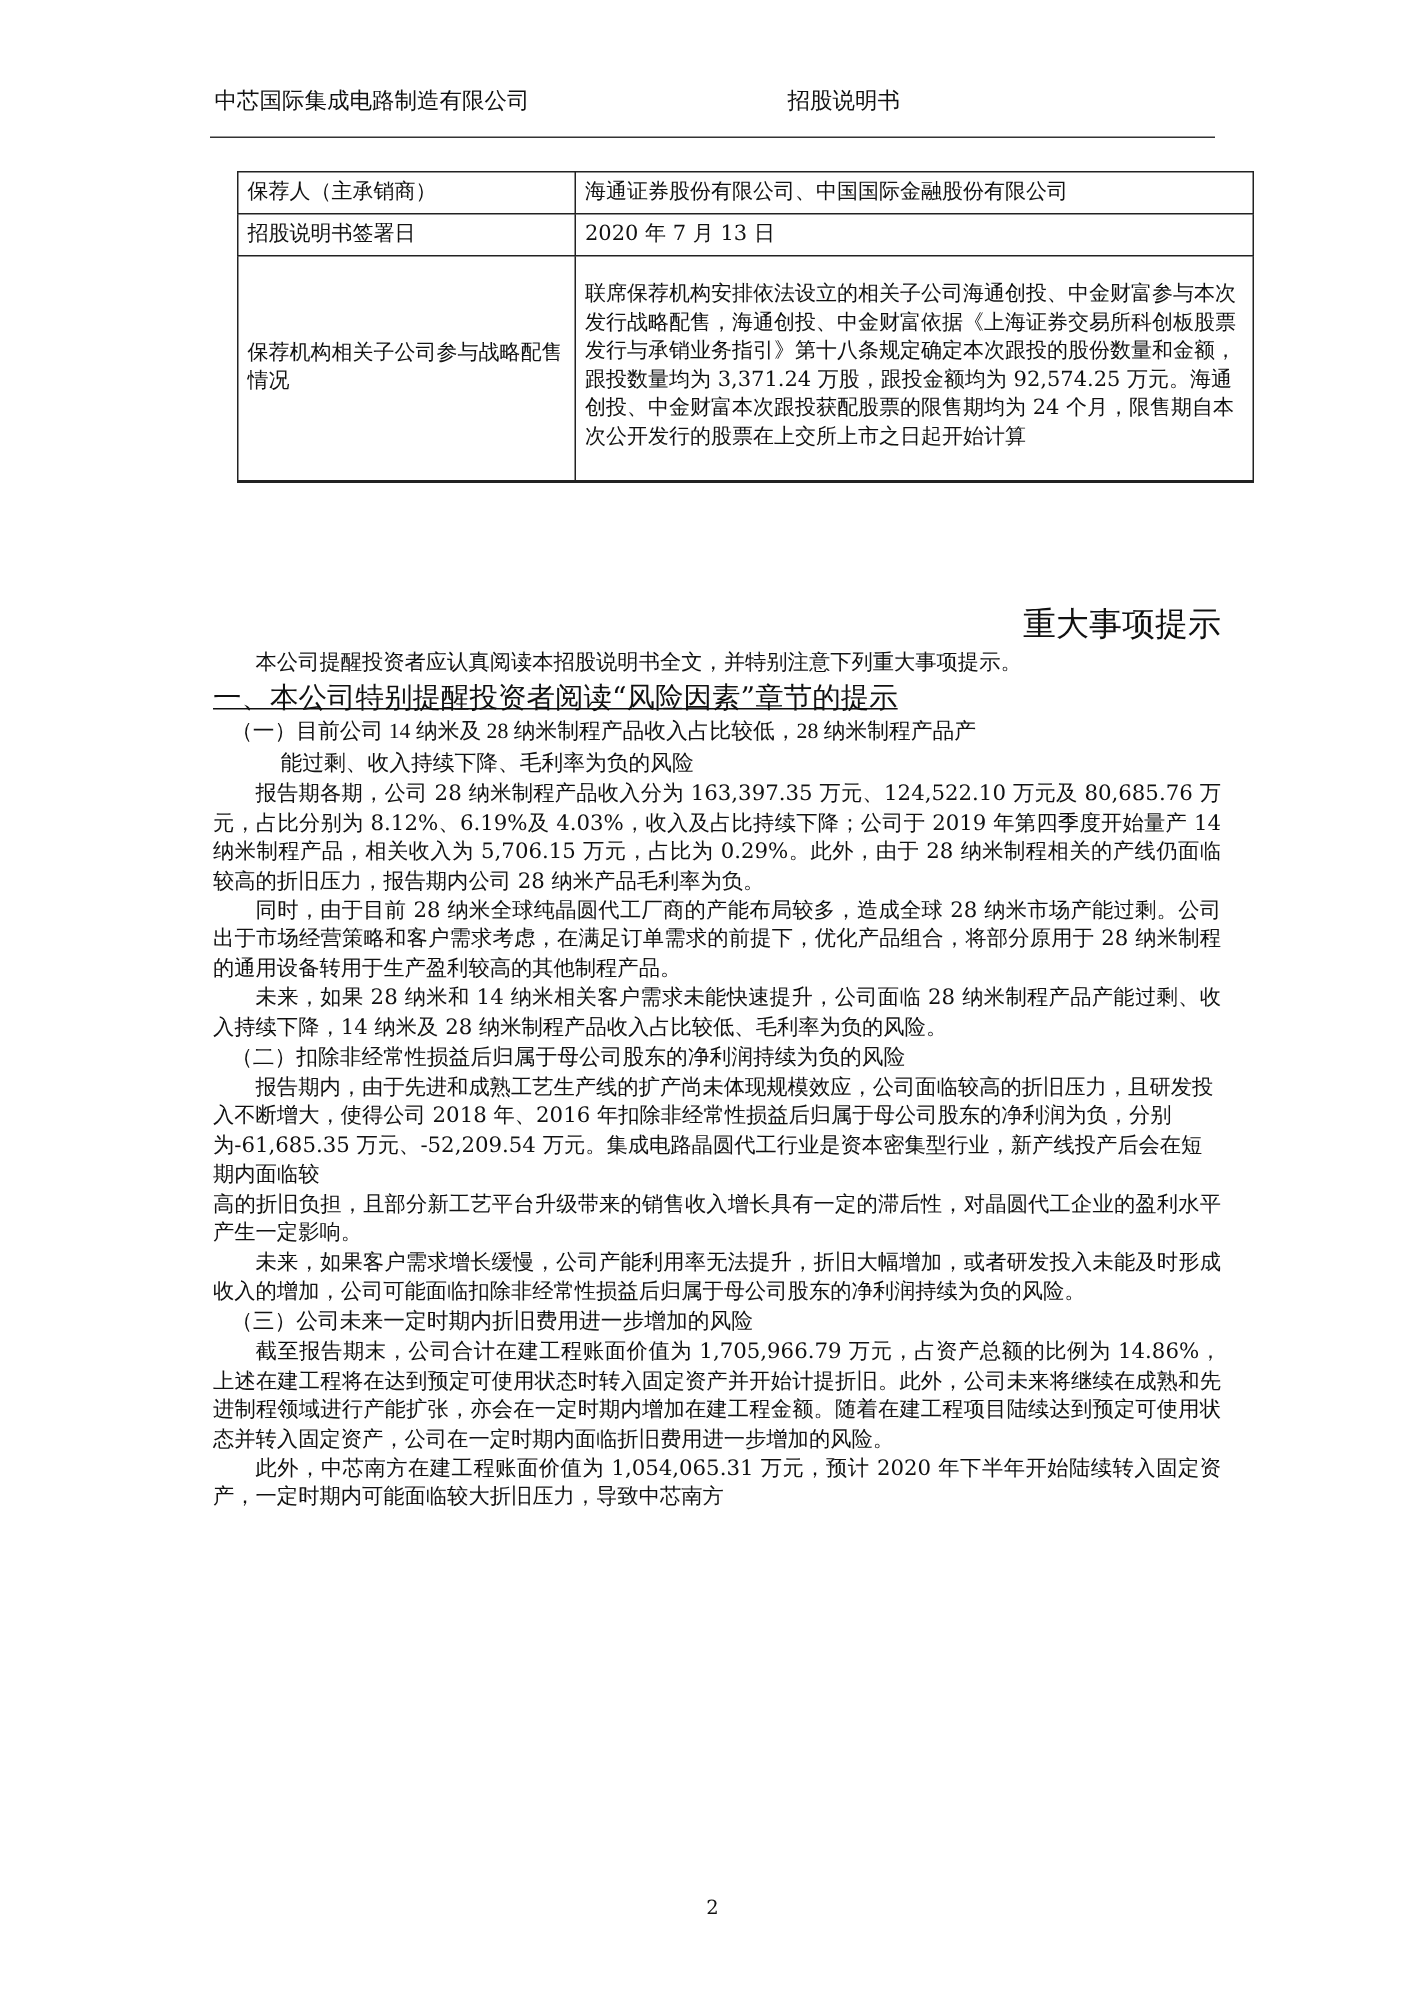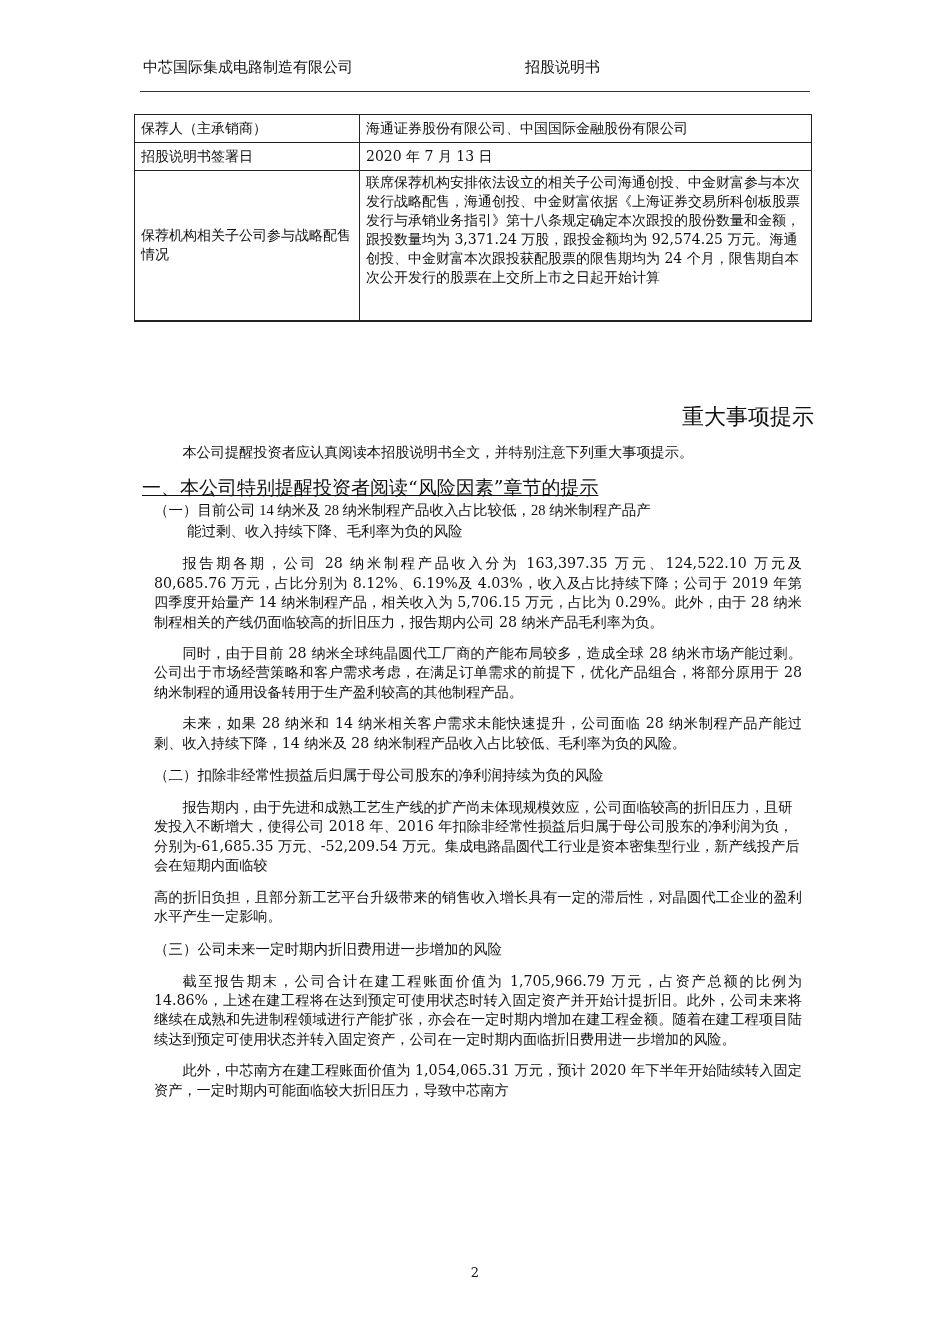--- a/index.html
+++ b/index.html
@@ -6,25 +6,25 @@
   body { width: 950px; height: 1344px; position: relative; overflow: hidden;
          font-family: "DejaVu Serif", "Liberation Serif", serif; color: #111; }
   .header { position: absolute; left: 140px; top: 58px; width: 670px; height: 36px; }
   .header .company { position: absolute; left: 3px; top: 0; font-family: "DejaVu Sans", "Liberation Sans", sans-serif; font-size: 15px; }
   .header .doctype { position: absolute; left: 385px; top: 0; font-family: "DejaVu Sans", "Liberation Sans", sans-serif; font-size: 15px; }
   .header .rule { position: absolute; left: 0; top: 33px; width: 670px; height: 0; border-top: 1.5px solid #333; }
 
   table.info { position: absolute; left: 134px; top: 114px; width: 678px; border-collapse: collapse; font-size: 14px; }
   table.info td { border: 1px solid #222; padding: 4px 6px; vertical-align: middle; line-height: 19px; }
   table.info td.label { width: 212px; }
-  table.info { border-bottom: 2px solid #222; border-top: 1.5px solid #222; }
+  table.info { border-bottom: 2px solid #222; border-top: 1.5px solid #222; margin-left: 24px; }
 
   .body { position: absolute; left: 142px; top: 385px; width: 672px; font-size: 14.2px; line-height: 19.4px; }
   .title { text-align: right; font-size: 22px; line-height: 28px; margin: 18px 0 2px 0; }
-  p { margin: 12px; text-align: justify; text-indent: 2em; }
+  p { margin: 0; text-align: justify; text-indent: 2em; }
   p.noindent { text-indent: 0; }
   .sec1 { font-size: 19px; line-height: 26px; margin: 0; text-decoration: underline; }
   .subsec { font-family: Liberation Serif, serif; font-size: 14.5px; line-height: 21px; margin: 0; padding-left: 12px; }
   .subsec .num { font-weight: normal; }
   .subsec .cont { display: block; padding-left: 33px; }
   .pagenum { position: absolute; left: 0; width: 950px; top: 1265px; text-align: center; font-size: 13px; }
 </style>
 </head>
 <body>
 
@@ -39,21 +39,21 @@
       <tr>
     <td class="label">保荐人（主承销商）</td>
     <td>海通证券股份有限公司、中国国际金融股份有限公司</td>
   </tr>
   <tr>
     <td class="label">招股说明书签署日</td>
     <td>2020 年 7 月 13 日</td>
   </tr>
   <tr style="height:150px;">
     <td class="label">保荐机构相关子公司参与战略配售情况</td>
-    <td style="vertical-align:top;padding-top:2px;">联席保荐机构安排依法设立的相关子公司海通创投、中金财富参与本次发行战略配售，海通创投、中金财富依据《上海证券交易所科创板股票发行与承销业务指引》第十八条规定确定本次跟投的股份数量和金额，跟投数量均为 3,371.24 万股，跟投金额均为 92,574.25 万元。海通创投、中金财富本次跟投获配股票的限售期均为 24 个月，限售期自本次公开发行的股票在上交所上市之日起开始计算</td>
+    <td style="vertical-align:top;padding-top:16px;">联席保荐机构安排依法设立的相关子公司海通创投、中金财富参与本次发行战略配售，海通创投、中金财富依据《上海证券交易所科创板股票发行与承销业务指引》第十八条规定确定本次跟投的股份数量和金额，跟投数量均为 3,371.24 万股，跟投金额均为 92,574.25 万元。海通创投、中金财富本次跟投获配股票的限售期均为 24 个月，限售期自本次公开发行的股票在上交所上市之日起开始计算</td>
   </tr>
 </tbody>
   </table>
 
 <div class="body">
   <div class="title">重大事项提示</div>
   <p>本公司提醒投资者应认真阅读本招股说明书全文，并特别注意下列重大事项提示。</p>
   <div class="sec1">一、本公司特别提醒投资者阅读“风险因素”章节的提示</div>
 
   <div class="subsec">
@@ -62,20 +62,21 @@
   </div>
   <p>报告期各期，公司 28 纳米制程产品收入分为 163,397.35 万元、124,522.10 万元及 80,685.76 万元，占比分别为 8.12%、6.19%及 4.03%，收入及占比持续下降；公司于 2019 年第四季度开始量产 14 纳米制程产品，相关收入为 5,706.15 万元，占比为 0.29%。此外，由于 28 纳米制程相关的产线仍面临较高的折旧压力，报告期内公司 28 纳米产品毛利率为负。</p>
   <p>同时，由于目前 28 纳米全球纯晶圆代工厂商的产能布局较多，造成全球 28 纳米市场产能过剩。公司出于市场经营策略和客户需求考虑，在满足订单需求的前提下，优化产品组合，将部分原用于 28 纳米制程的通用设备转用于生产盈利较高的其他制程产品。</p>
   <p>未来，如果 28 纳米和 14 纳米相关客户需求未能快速提升，公司面临 28 纳米制程产品产能过剩、收入持续下降，14 纳米及 28 纳米制程产品收入占比较低、毛利率为负的风险。</p>
 
   <div class="subsec">
     <span class="num">（二）</span><span>扣除非经常性损益后归属于母公司股东的净利润持续为负的风险</span>
   </div>
   <p style="text-align:left;">报告期内，由于先进和成熟工艺生产线的扩产尚未体现规模效应，公司面临较高的折旧压力，且研发投入不断增大，使得公司 2018 年、2016 年扣除非经常性损益后归属于母公司股东的净利润为负，分别为-61,685.35 万元、-52,209.54 万元。集成电路晶圆代工行业是资本密集型行业，新产线投产后会在短期内面临较</p>
   <p class="noindent">高的折旧负担，且部分新工艺平台升级带来的销售收入增长具有一定的滞后性，对晶圆代工企业的盈利水平产生一定影响。</p>
+  <p>未来，如果客户需求增长缓慢，公司产能利用率无法提升，折旧大幅增加，或者研发投入未能及时形成收入的增加，公司可能面临扣除非经常性损益后归属于母公司股东的净利润持续为负的风险。</p>
 
   <div class="subsec">
     <span class="num">（三）</span><span>公司未来一定时期内折旧费用进一步增加的风险</span>
   </div>
   <p>截至报告期末，公司合计在建工程账面价值为 1,705,966.79 万元，占资产总额的比例为 14.86%，上述在建工程将在达到预定可使用状态时转入固定资产并开始计提折旧。此外，公司未来将继续在成熟和先进制程领域进行产能扩张，亦会在一定时期内增加在建工程金额。随着在建工程项目陆续达到预定可使用状态并转入固定资产，公司在一定时期内面临折旧费用进一步增加的风险。</p>
   <p>此外，中芯南方在建工程账面价值为 1,054,065.31 万元，预计 2020 年下半年开始陆续转入固定资产，一定时期内可能面临较大折旧压力，导致中芯南方</p>
 </div>
 
 <div class="pagenum">2</div>
 

